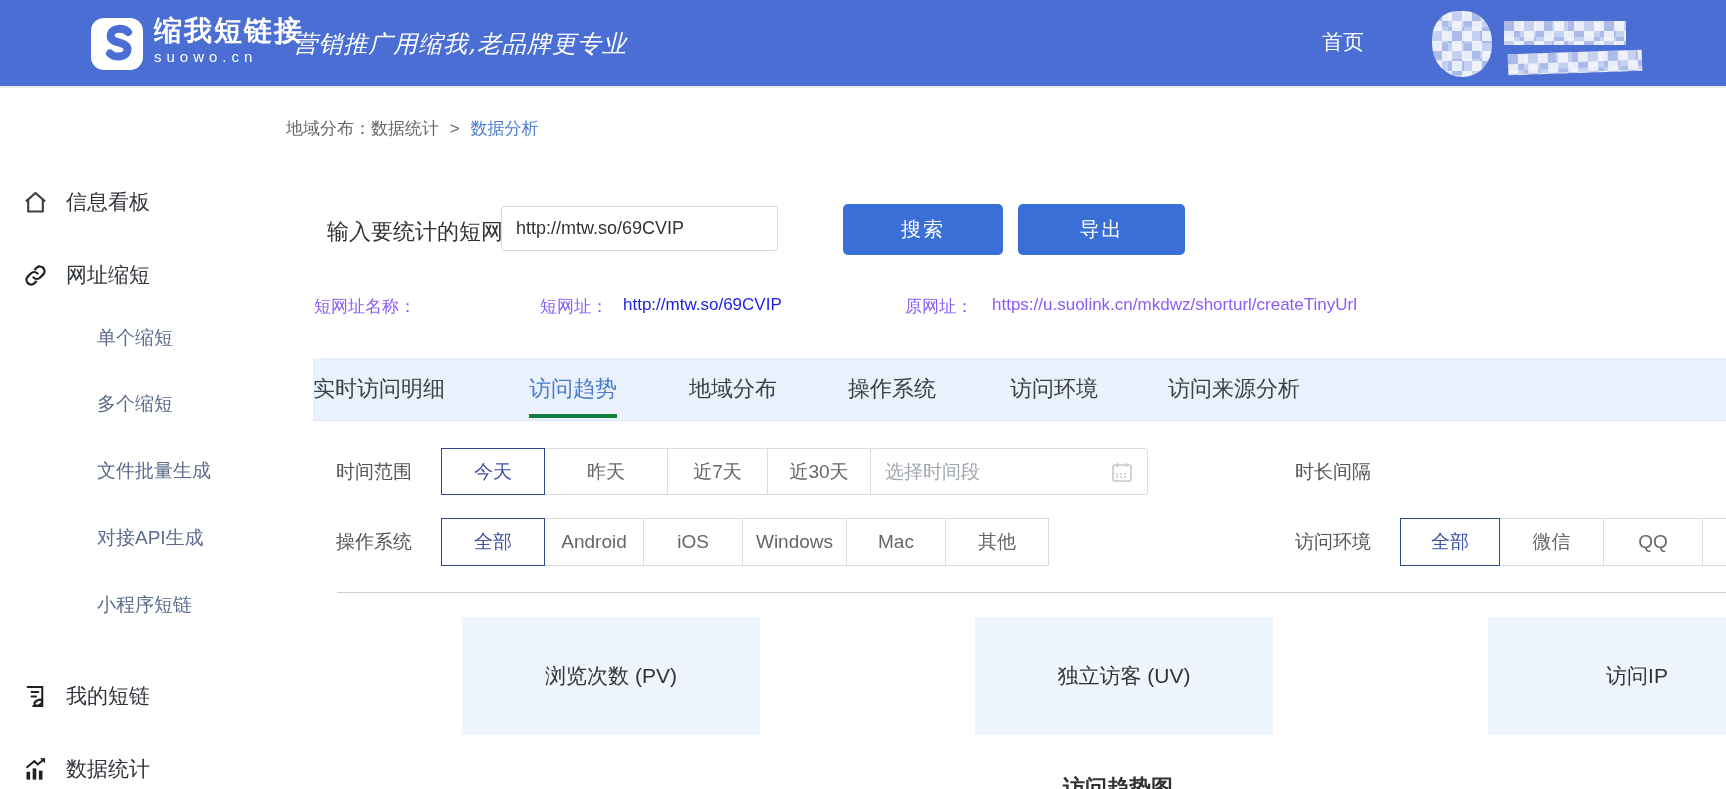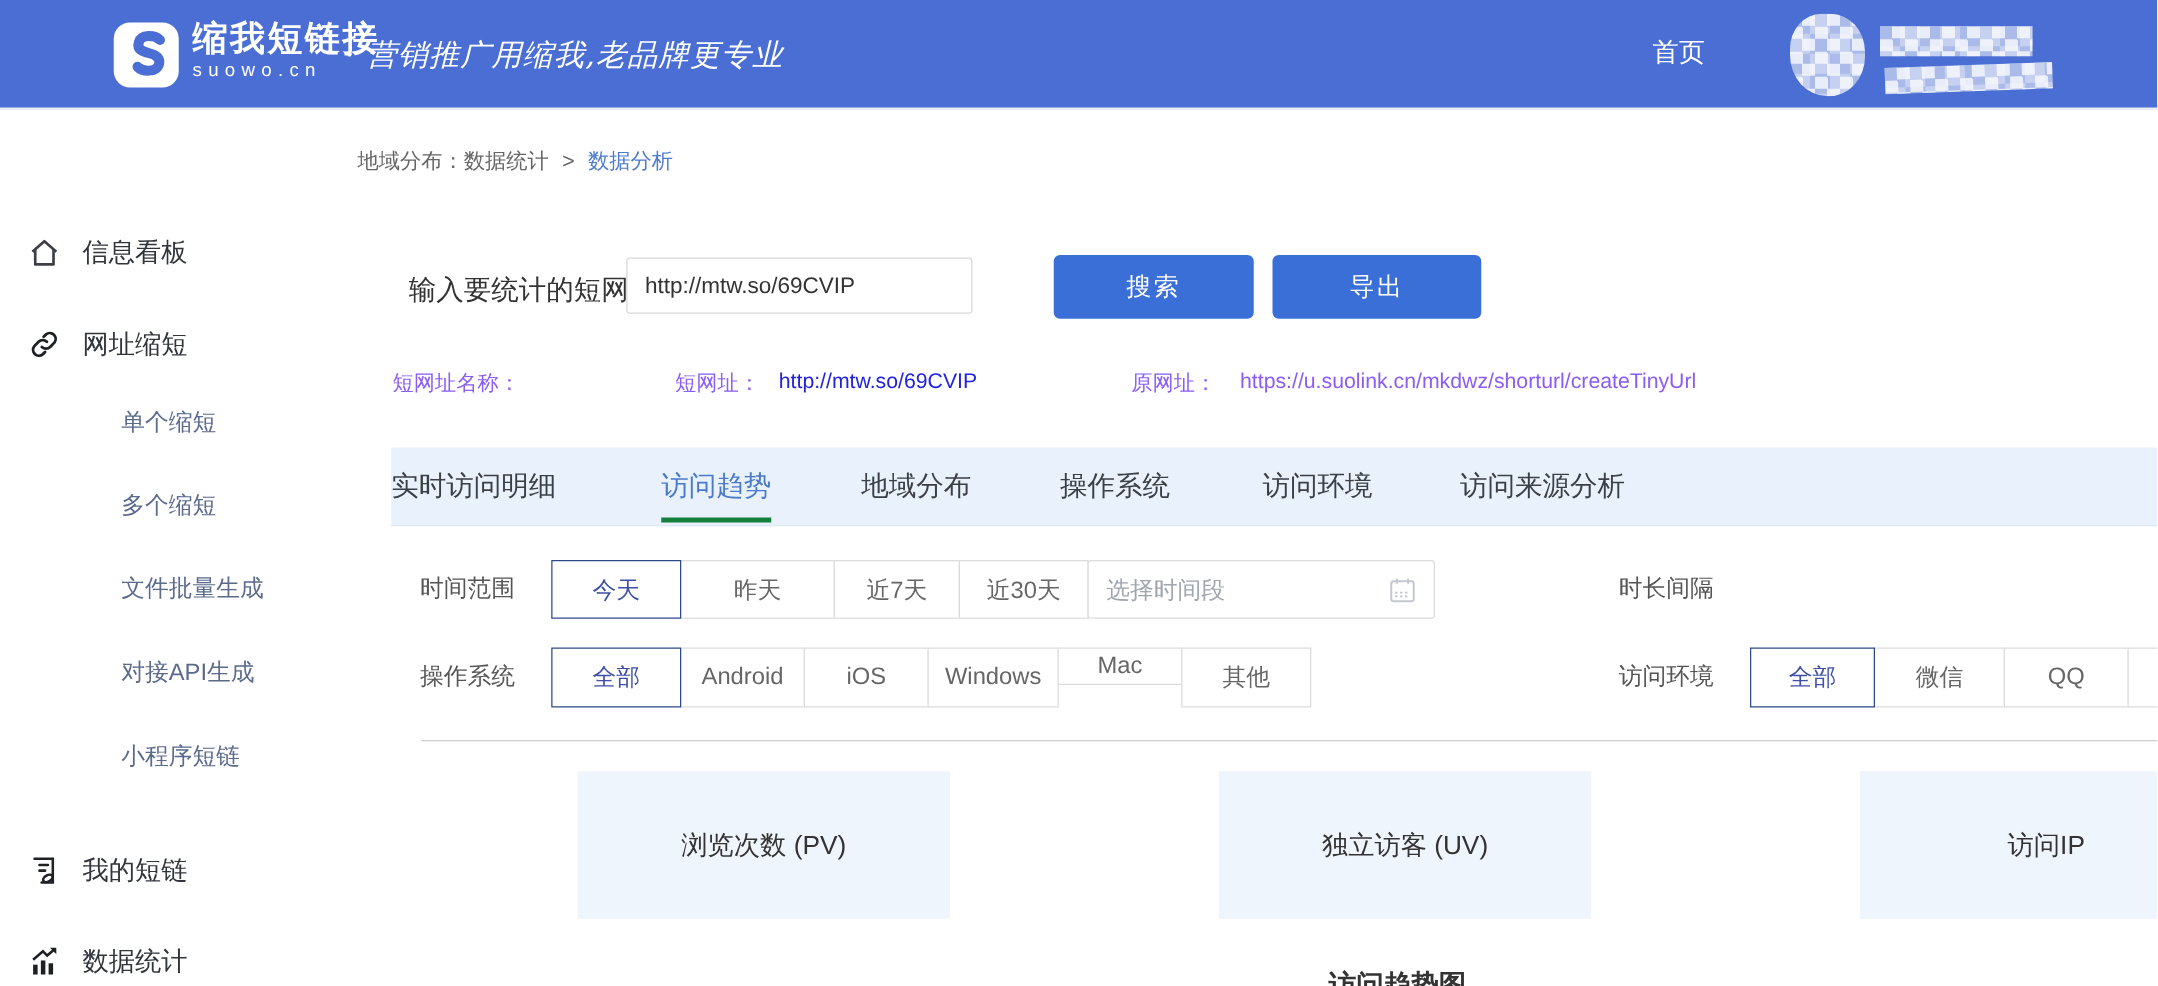--- a/index.html
+++ b/index.html
@@ -201,21 +201,21 @@
     </svg>
   </div>
   <div class="f-label" style="left:1295px; top:448px">时长间隔</div>
 
   <div class="f-label" style="left:336px; top:518px">操作系统</div>
   <div class="opt-group" style="left:441px; top:518px">
     <button class="opt active" style="width:104px; height:48px">全部</button>
     <button class="opt" style="width:100px; height:48px">Android</button>
     <button class="opt" style="width:100px; height:48px">iOS</button>
     <button class="opt" style="width:105px; height:48px">Windows</button>
-    <button class="opt" style="width:100px; height:30px">Mac</button>
+    <button class="opt" style="width:100px; height:48px">Mac</button>
     <button class="opt" style="width:104px; height:48px">其他</button>
   </div>
   <div class="f-label" style="left:1295px; top:518px">访问环境</div>
   <div class="opt-group" style="left:1400px; top:518px">
     <button class="opt active" style="width:100px; height:48px">全部</button>
     <button class="opt" style="width:105px; height:48px">微信</button>
     <button class="opt" style="width:100px; height:48px">QQ</button>
     <button class="opt" style="width:45px; height:48px"></button>
   </div>
 

